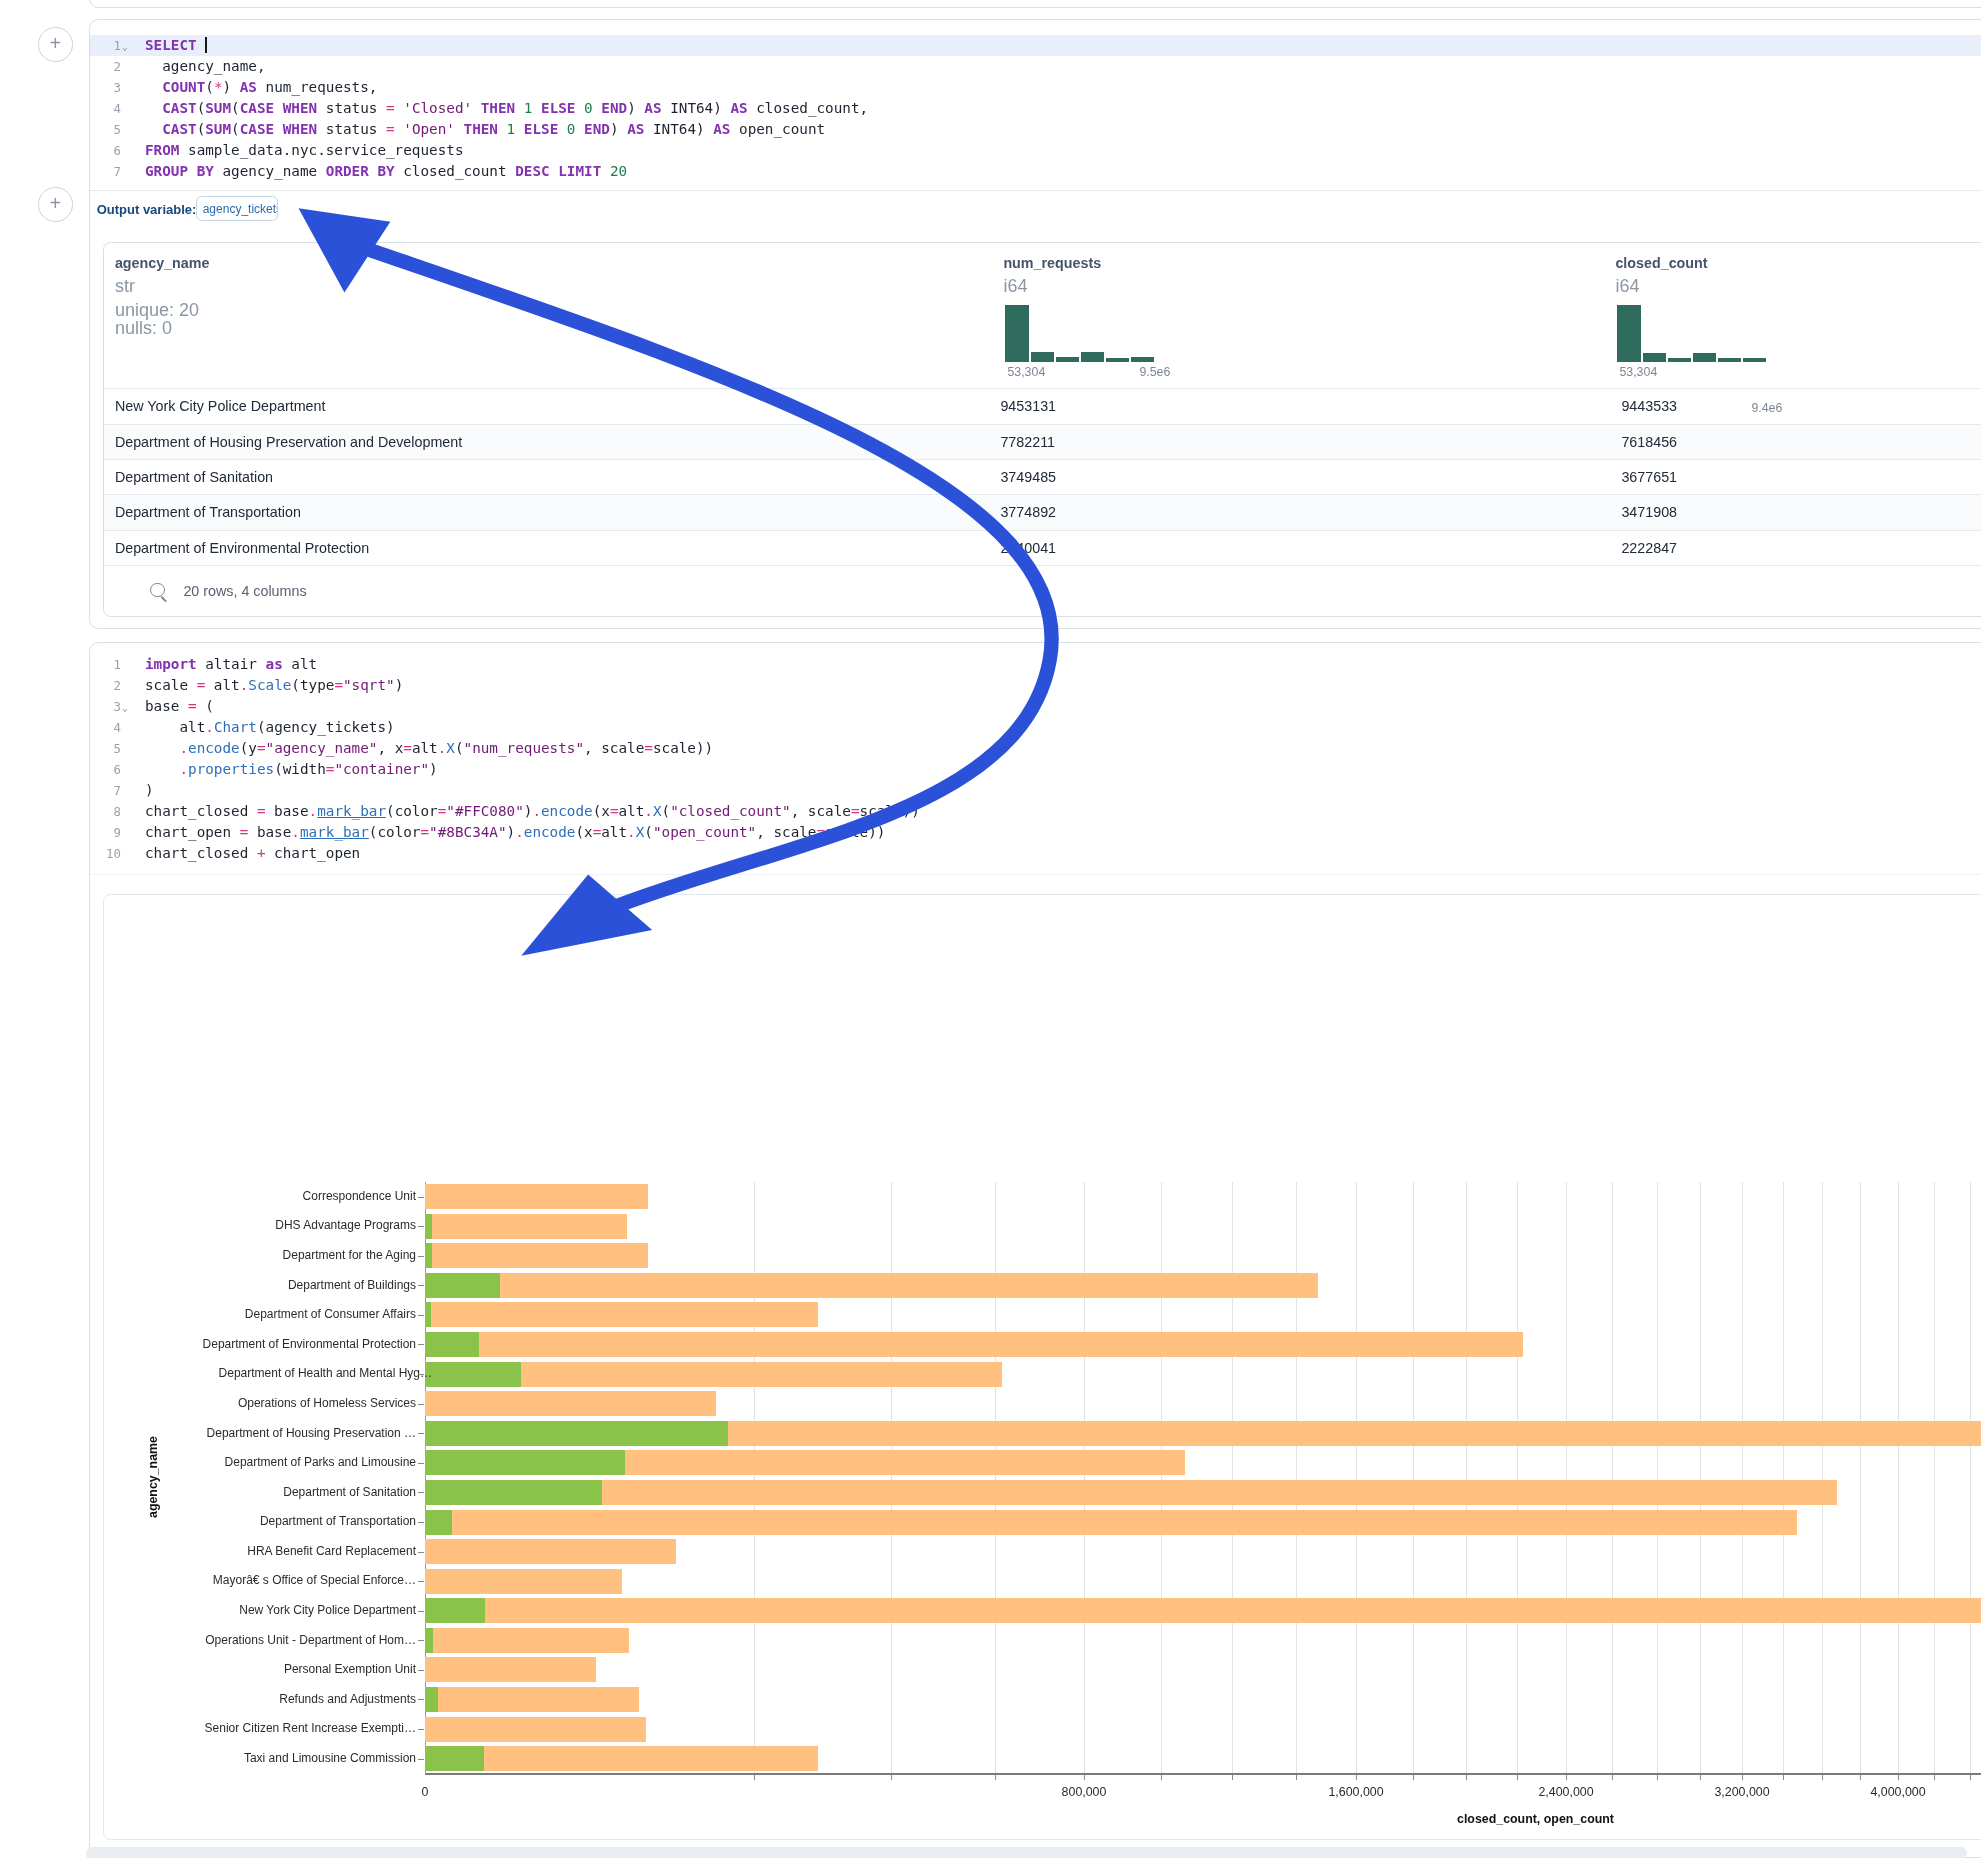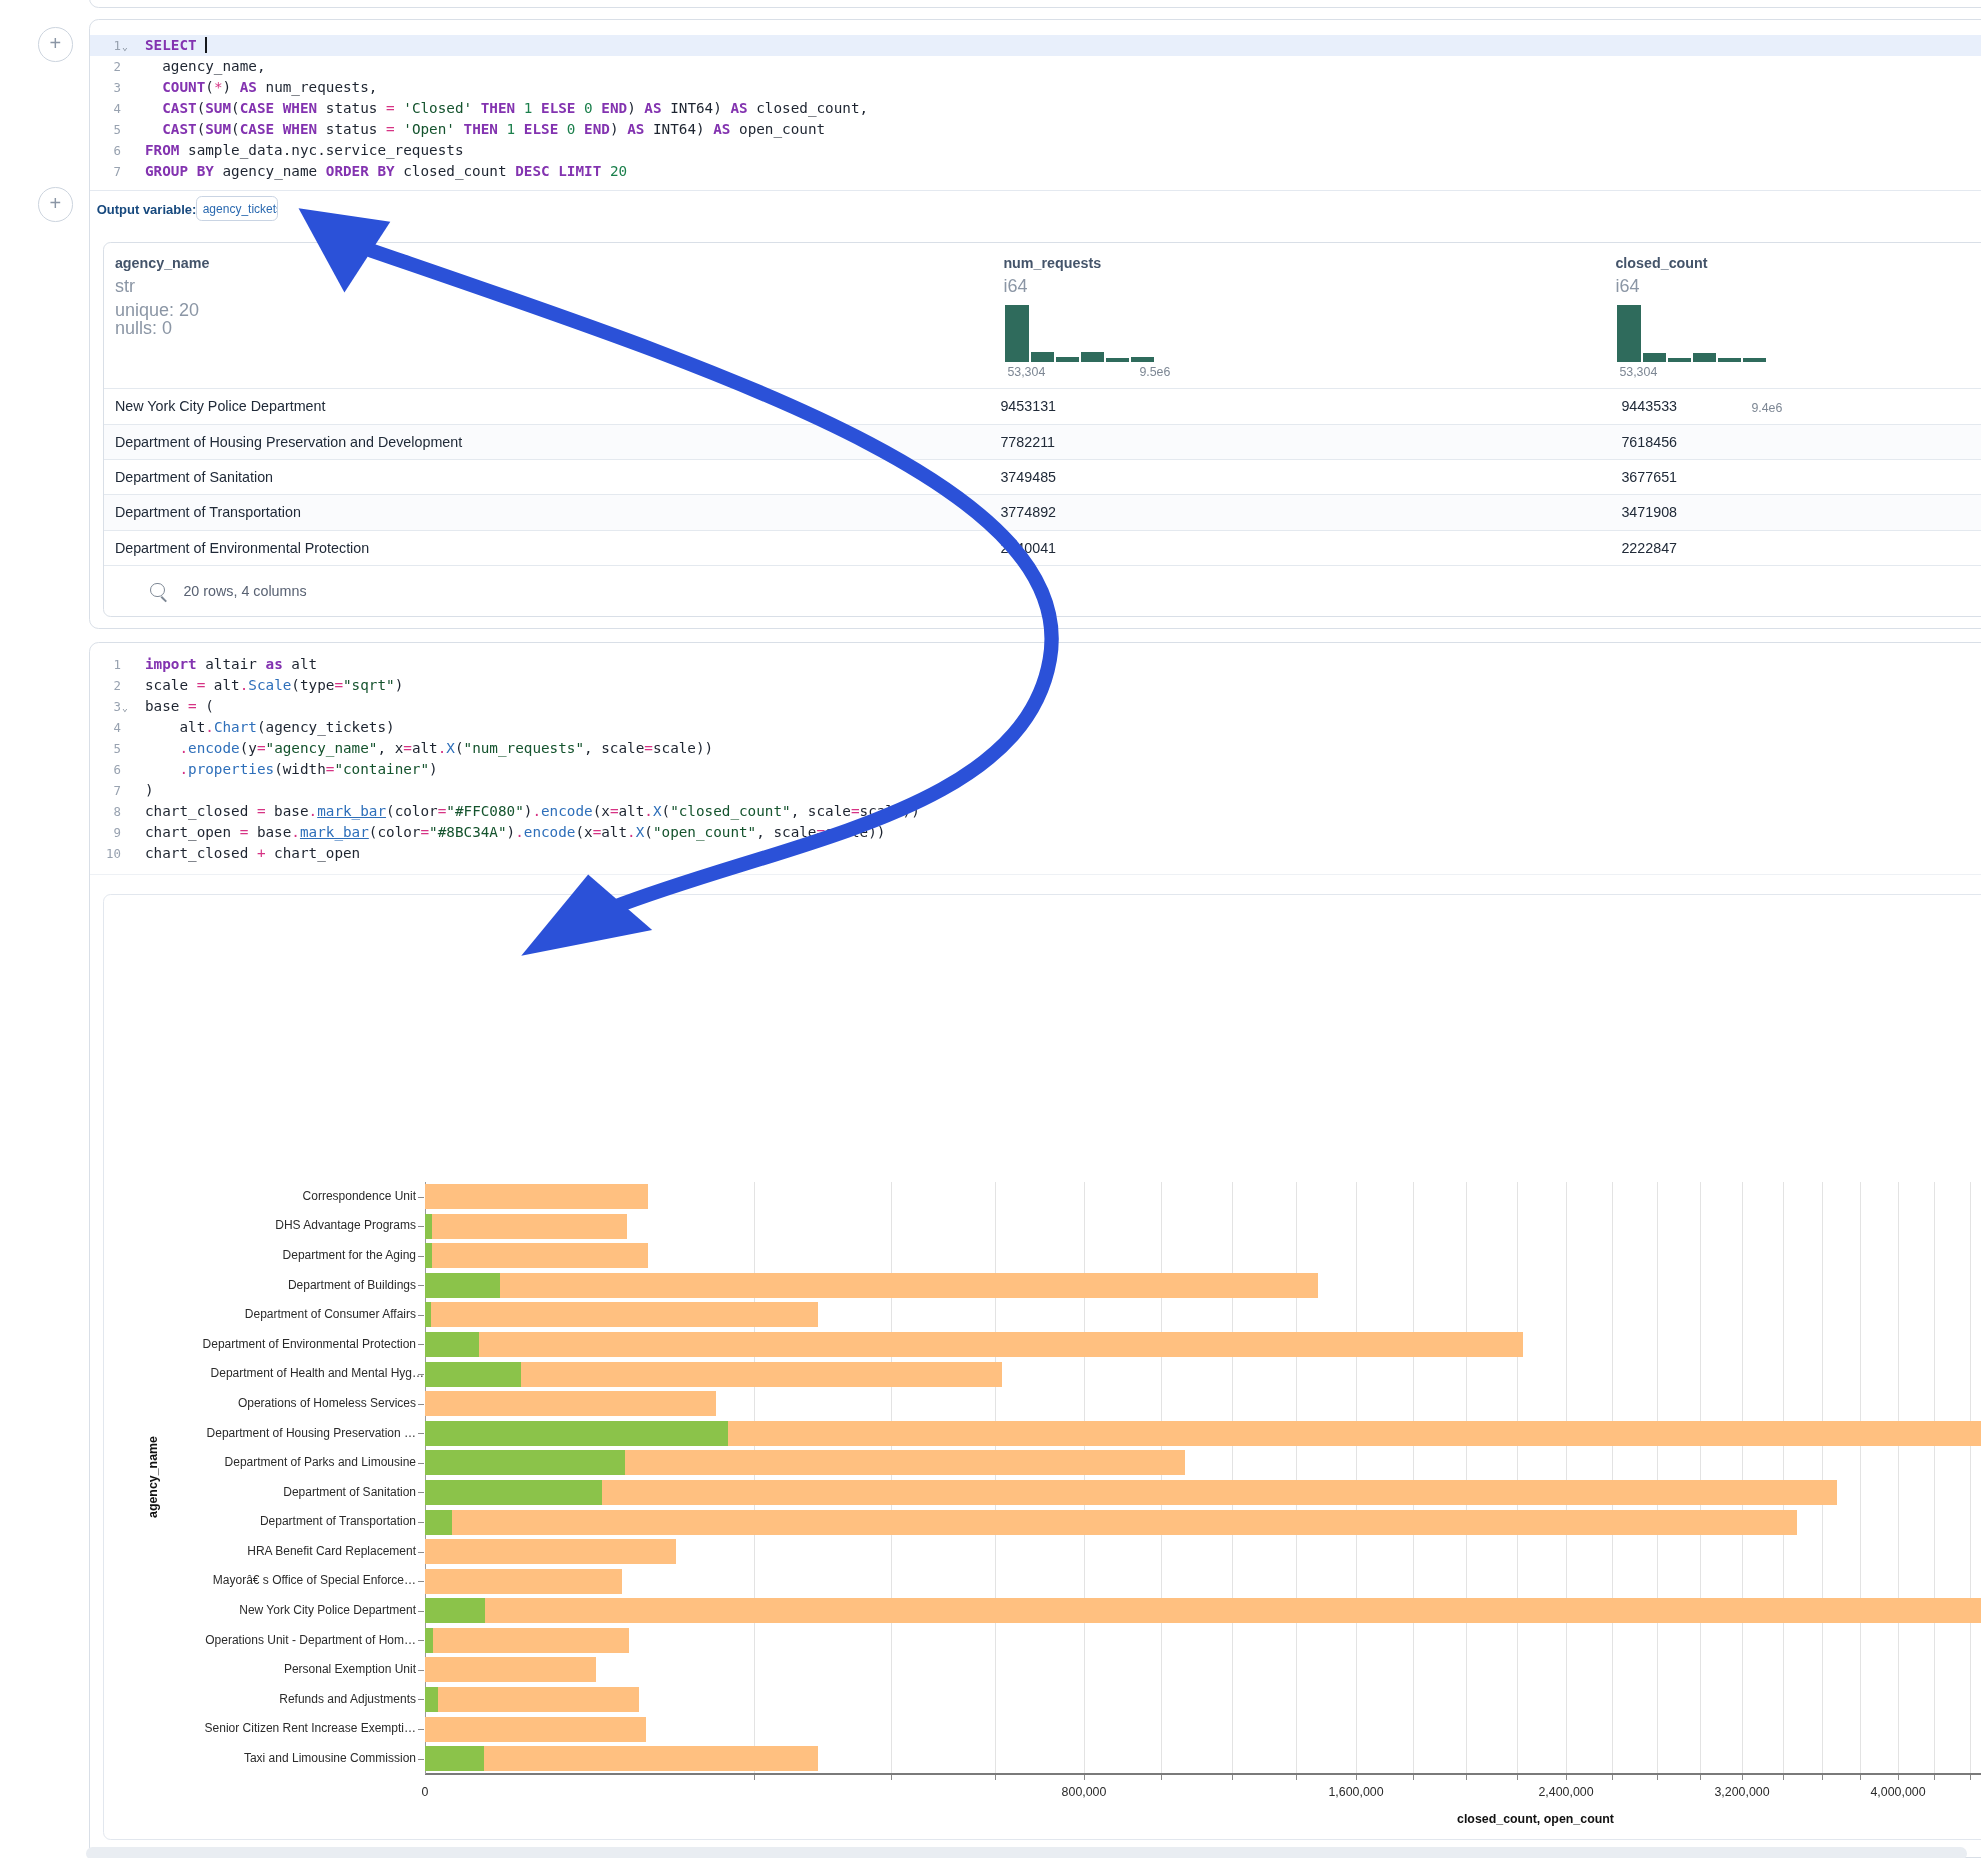--- a/index.html
+++ b/index.html
@@ -13,21 +13,21 @@
   .code-line{position:relative;height:21px;line-height:21px;font-family:"DejaVu Sans Mono",monospace;
              font-size:14.3px;white-space:pre;}
   .code-line.active{background:#e8effb;}
   .gutter{position:absolute;left:0;top:0;width:46px;color:#98a2b0;font-size:12.4px;font-family:"DejaVu Sans Mono",monospace;}
   .lnum{display:inline-block;width:31px;text-align:right;}
   .chev{font-size:9.6px;color:#7b8694;margin-left:1px;}
   .code-text{position:absolute;left:55px;top:0;color:#1d2430;}
   .tok-kw{color:#8333b0;font-weight:bold;}
   .tok-fn{color:#2e6fba;}
   .tok-fnu{color:#2e6fba;text-decoration:underline;}
-  .tok-str{color:#14532d;}
+  .tok-str{color:#701a75;}
   .tok-num{color:#1a7f4b;}
   .tok-op{color:#d63384;}
   .tok-pl{color:#1d2430;}
   .cursor{display:inline-block;width:1.9px;height:16.3px;background:#15181c;vertical-align:-2.9px;}
   
   .outvar-label{position:absolute;font-size:13px;font-weight:bold;color:#17497e;}
   .outvar-pill{position:absolute;height:25px;border:1px solid #c9d4e3;border-radius:5.7px;background:#fff;
                font-size:12px;color:#2a69b0;line-height:24px;padding:0 5.7px;width:82px;overflow:hidden;
                white-space:nowrap;box-sizing:border-box;cursor:pointer;}
   
@@ -240,21 +240,21 @@
     <div class="bar" style="left: 323px; top: 408px; width: 393px; background: rgb(255, 192, 128);"></div>
     <div class="bar" style="left: 323px; top: 408px; width: 5.7px; background: rgb(139, 195, 74);"></div>
     <div class="ylab" style="left: 0px; top: 413px; width: 314px;">Department of Consumer Affairs</div>
     <div class="ytick" style="left: 316px; top: 421px;"></div>
     <div class="bar" style="left: 323px; top: 438px; width: 1098px; background: rgb(255, 192, 128);"></div>
     <div class="bar" style="left: 323px; top: 438px; width: 54px; background: rgb(139, 195, 74);"></div>
     <div class="ylab" style="left: 0px; top: 443px; width: 314px;">Department of Environmental Protection</div>
     <div class="ytick" style="left: 316px; top: 450px;"></div>
     <div class="bar" style="left: 323px; top: 468px; width: 577px; background: rgb(255, 192, 128);"></div>
     <div class="bar" style="left: 323px; top: 468px; width: 96px; background: rgb(139, 195, 74);"></div>
-    <div class="ylab" style="left: 8px; top: 472px; width: 314px;">Department of Health and Mental Hyg…</div>
+    <div class="ylab" style="left: 16px; top: 472px; width: 314px;">Department of Health and Mental Hyg…</div>
     <div class="ytick" style="left: 316px; top: 480px;"></div>
     <div class="bar" style="left: 323px; top: 497px; width: 291px; background: rgb(255, 192, 128);"></div>
     <div class="ylab" style="left: 0px; top: 502px; width: 314px;">Operations of Homeless Services</div>
     <div class="ytick" style="left: 316px; top: 510px;"></div>
     <div class="bar" style="left: 323px; top: 527px; width: 2032px; background: rgb(255, 192, 128);"></div>
     <div class="bar" style="left: 323px; top: 527px; width: 303px; background: rgb(139, 195, 74);"></div>
     <div class="ylab" style="left: 0px; top: 532px; width: 314px;">Department of Housing Preservation …</div>
     <div class="ytick" style="left: 316px; top: 539px;"></div>
     <div class="bar" style="left: 323px; top: 556px; width: 760px; background: rgb(255, 192, 128);"></div>
     <div class="bar" style="left: 323px; top: 556px; width: 200px; background: rgb(139, 195, 74);"></div>

